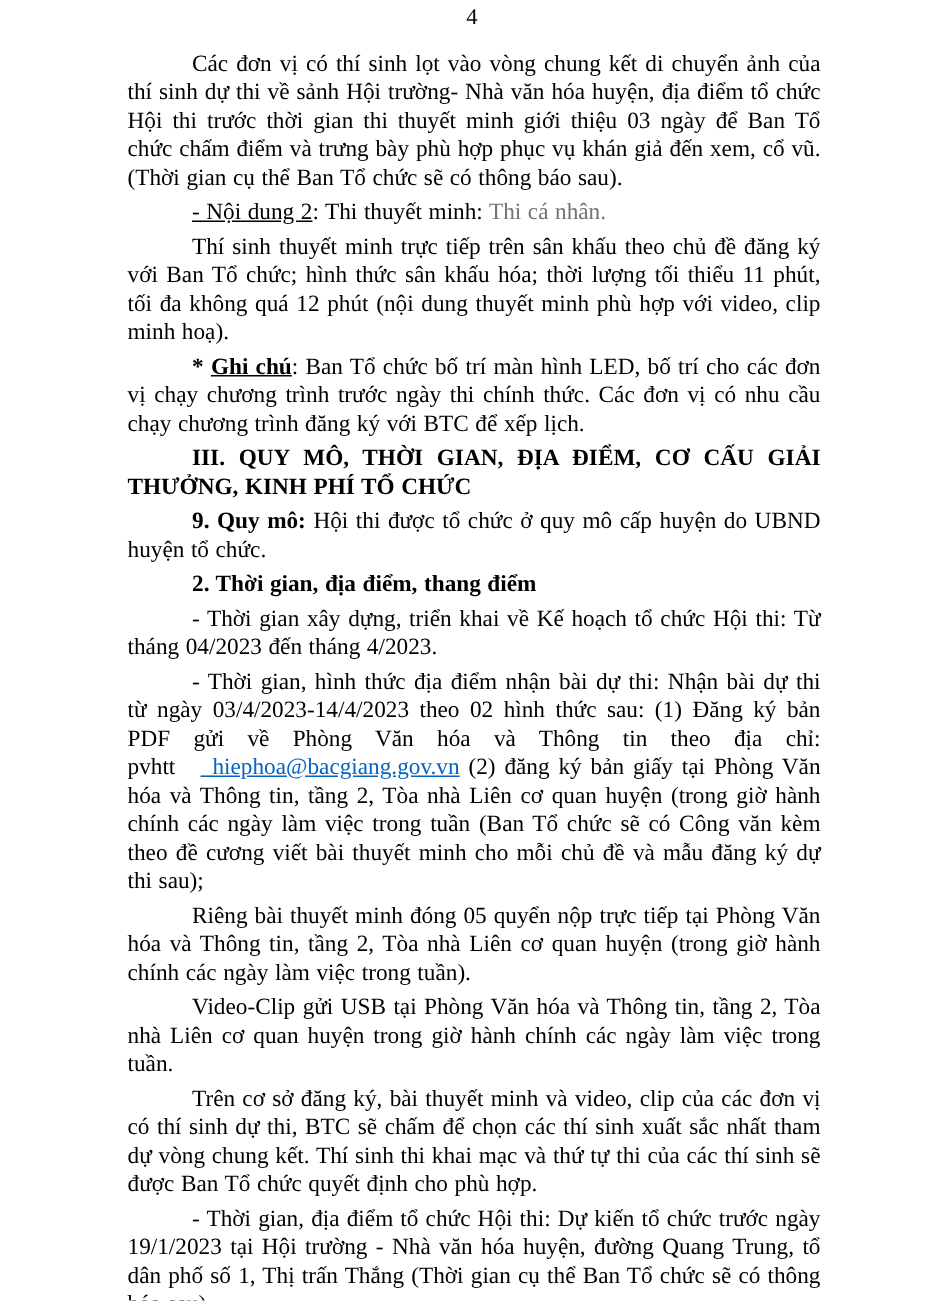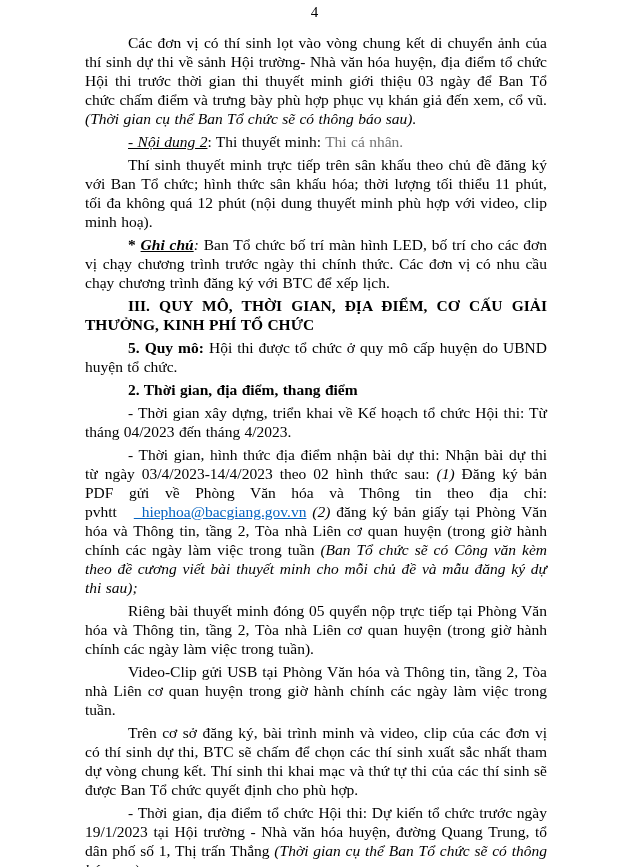--- a/index.html
+++ b/index.html
@@ -23,38 +23,38 @@
   }
   p.para {
     margin: 0 0 4px 0;
     font-size: 15.5px;
     line-height: 19px;
     text-align: justify;
     text-indent: 43px;
     word-spacing: 0.5px;
   }
   .b { font-weight: bold; }
-  .i { font-style: italic; }
+  .i { }
   .u { text-decoration: underline; }
   .link { text-decoration: underline; cursor: pointer; margin-left: 17px; }
 </style>
 </head>
 <body>
 
 <div class="page">
   <div class="page-number">4</div>
   <div class="content">
       <p class="para"><span>Các đơn vị có thí sinh lọt vào vòng chung kết di chuyển ảnh của thí sinh dự thi về sảnh Hội trường- Nhà văn hóa huyện, địa điểm tổ chức Hội thi trước thời gian thi thuyết minh giới thiệu 03 ngày để Ban Tổ chức chấm điểm và trưng bày phù hợp phục vụ khán giả đến xem, cổ vũ. </span><span class="i">(Thời gian cụ thể Ban Tổ chức sẽ có thông báo sau).</span></p>
       <p class="para"><span class="i u">- Nội dung 2</span><span>: Thi thuyết minh: </span><span style="color: #737373;">Thi cá nhân.</span></p>
       <p class="para"><span>Thí sinh thuyết minh trực tiếp trên sân khấu theo chủ đề đăng ký với Ban Tổ chức; hình thức sân khấu hóa; thời lượng tối thiểu 11 phút, tối đa không quá 12 phút (nội dung thuyết minh phù hợp với video, clip minh hoạ).</span></p>
       <p class="para"><span class="b">* </span><span class="b i u">Ghi chú</span><span class="i">: </span><span>Ban Tổ chức bố trí màn hình LED, bố trí cho các đơn vị chạy chương trình trước ngày thi chính thức. Các đơn vị có nhu cầu chạy chương trình đăng ký với BTC để xếp lịch.</span></p>
       <p class="para"><span class="b">III. QUY MÔ, THỜI GIAN, ĐỊA ĐIỂM, CƠ CẤU GIẢI THƯỞNG, KINH PHÍ  TỔ CHỨC</span></p>
-      <p class="para"><span class="b">5. Quy mô: </span><span>Hội thi được tổ chức ở quy mô cấp huyện do UBND huyện tổ chức.</span></p>
+      <p class="para"><span class="b">9. Quy mô: </span><span>Hội thi được tổ chức ở quy mô cấp huyện do UBND huyện tổ chức.</span></p>
       <p class="para"><span class="b">2. Thời gian, địa điểm, thang điểm</span></p>
       <p class="para"><span>- Thời gian xây dựng, triển khai về Kế hoạch tổ chức Hội thi: Từ tháng 04/2023 đến tháng 4/2023.</span></p>
       <p class="para"><span>- Thời gian, hình thức địa điểm nhận bài dự thi: Nhận bài dự thi từ ngày 03/4/2023-14/4/2023 theo 02 hình thức sau: </span><span class="i">(1)</span><span> Đăng ký bản PDF gửi về Phòng Văn hóa và Thông tin theo địa chỉ: pvhtt</span><span class="link" style="color: rgb(5, 99, 193);">_hiephoa@bacgiang.gov.vn</span><span> </span><span class="i">(2)</span><span> đăng ký bản giấy tại Phòng Văn hóa và Thông tin, tầng 2, Tòa nhà Liên cơ quan huyện (trong giờ hành chính các ngày làm việc trong tuần </span><span class="i">(Ban Tổ chức sẽ có Công văn kèm theo đề cương viết bài thuyết minh cho mỗi chủ đề và mẫu đăng ký dự thi sau);</span></p>
       <p class="para"><span>Riêng bài thuyết minh đóng 05 quyển nộp trực tiếp tại Phòng Văn hóa và Thông tin, tầng 2, Tòa nhà Liên cơ quan huyện (trong giờ hành chính các ngày làm việc trong tuần).</span></p>
       <p class="para"><span>Video-Clip gửi USB tại Phòng Văn hóa và Thông tin, tầng 2, Tòa nhà Liên cơ quan huyện trong giờ hành chính các ngày làm việc trong tuần.</span></p>
-      <p class="para"><span>Trên cơ sở đăng ký, bài trình minh và video, clip của các đơn vị có thí sinh dự thi, BTC sẽ chấm để chọn các thí sinh xuất sắc nhất tham dự vòng chung kết. Thí sinh thi khai mạc và thứ tự thi của các thí sinh sẽ được Ban Tổ chức quyết định cho phù hợp.</span></p>
+      <p class="para"><span>Trên cơ sở đăng ký, bài thuyết minh và video, clip của các đơn vị có thí sinh dự thi, BTC sẽ chấm để chọn các thí sinh xuất sắc nhất tham dự vòng chung kết. Thí sinh thi khai mạc và thứ tự thi của các thí sinh sẽ được Ban Tổ chức quyết định cho phù hợp.</span></p>
       <p class="para"><span>- Thời gian, địa điểm tổ chức Hội thi: Dự kiến tổ chức trước ngày 19/1/2023 tại Hội trường - Nhà văn hóa huyện, đường Quang Trung, tổ dân phố số 1, Thị trấn Thắng </span><span class="i">(Thời gian cụ thể Ban Tổ chức sẽ có thông báo sau).</span></p>
       <p class="para"><span class="b">3. Thang điểm: </span><span>Chấm theo thang điểm 100, trong đó:</span></p>
     </div>
 </div>
 
 </body></html>

